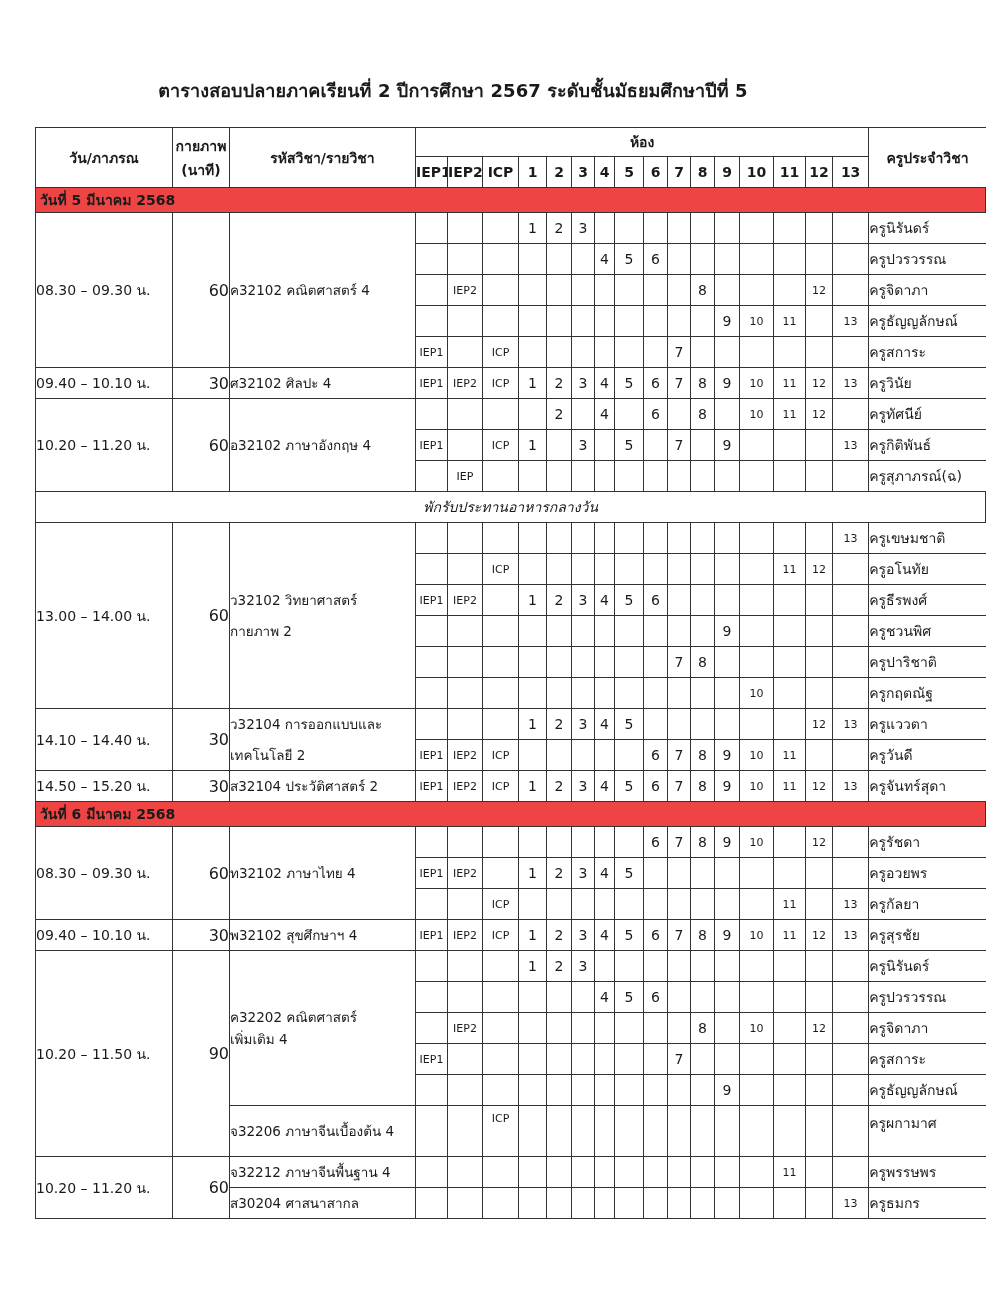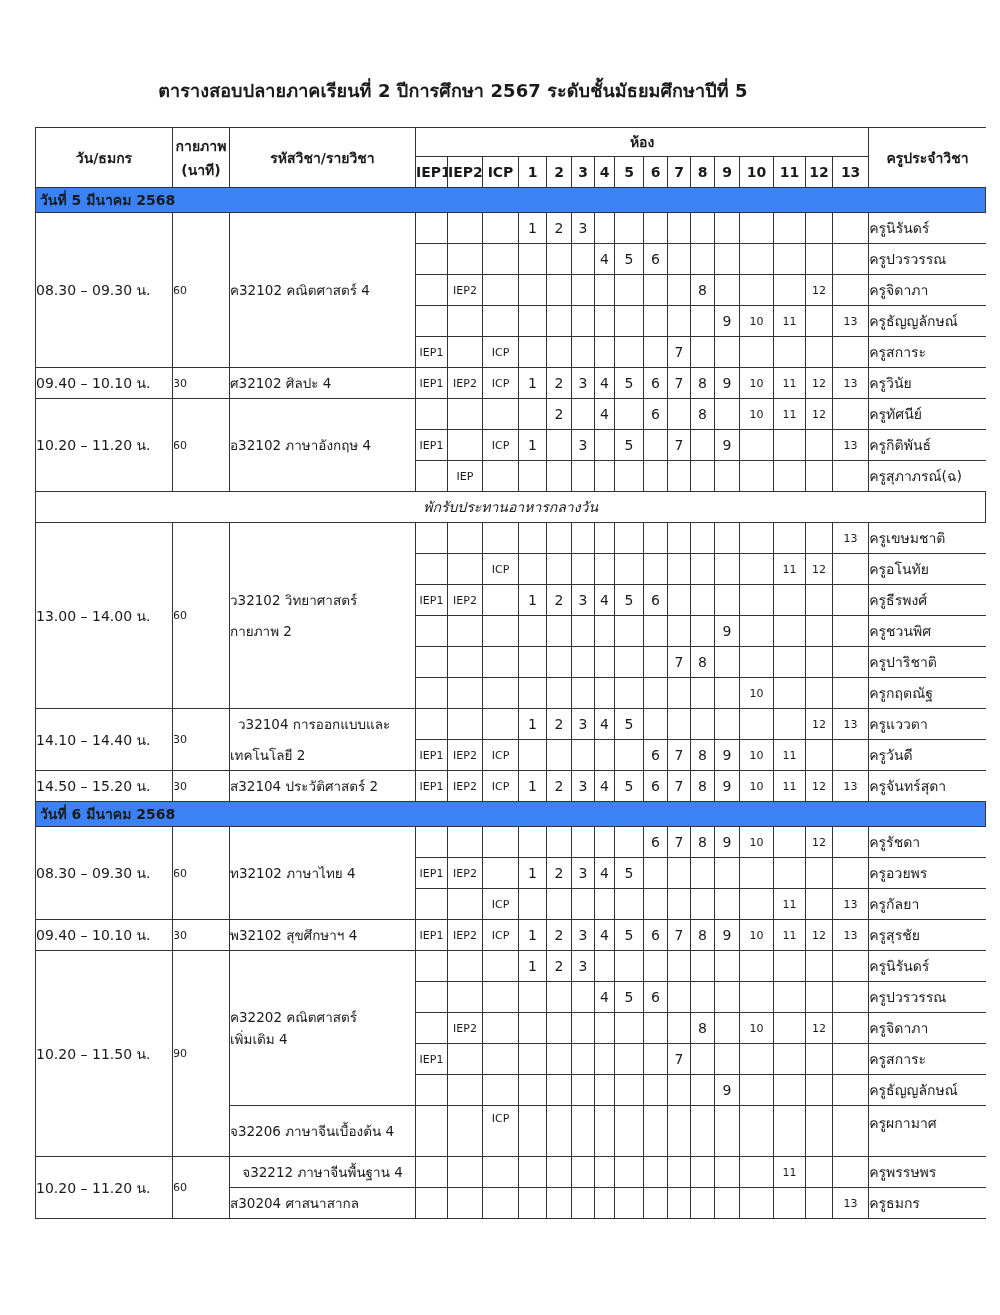--- a/index.html
+++ b/index.html
@@ -19,25 +19,25 @@
   }
   table.sched td, table.sched th {
     border: 1px solid #333;
     padding: 0; vertical-align: middle;
     overflow: hidden; white-space: nowrap;
   }
   table.sched th { font-weight: bold; font-size: 14px; }
   th.big { font-size: 15px; }
   th.room { font-size: 12px; height: 30px; }
   tr.day td {
-    background: #3b82f6; font-weight: bold; font-size: 14px;
+    background: #ef4444; font-weight: bold; font-size: 14px;
     padding-left: 4px; height: 24px; text-align: left;
   }
   td.time { font-size: 14px; padding-left: 6px; vertical-align: top; padding-top: 6px; }
-  td.mins { font-size: 11px; text-align: left; vertical-align: top; padding-top: 6px; border-radius: 17px; }
+  td.mins { font-size: 16px; text-align: right; vertical-align: top; padding-top: 6px; border-radius: 17px; }
   td.subj { font-size: 13.5px; padding-left: 4px; vertical-align: top; padding-top: 6px; white-space: normal; line-height: 31px; }
   td.c { text-align: center; font-size: 12px; height: 30px; }
   td.c.cls { font-size: 11px; }
   td.c.big { font-size: 14px; }
   td.c.tiny { font-size: 11px; }
   td.teacher { font-size: 14px; padding-left: 6px; border-right: none !important; }
   th.teacher-h { border-right: none !important; }
   tr.lunch td { height: 30px; text-align: center; font-style: italic; font-size: 14px; }
   tr.tall td.c, tr.tall td.teacher { height: 44px; vertical-align: top; padding-top: 6px; }
 </style>
@@ -64,21 +64,21 @@
       <col style="width:24px">
       <col style="width:25px">
     <col style="width:34px">
       <col style="width:32px">
       <col style="width:27px">
     <col style="width:36px">
       <col style="width:117px">
   </colgroup>
   <thead>
     <tr>
-      <th rowspan="2" class="big">วัน/ธมกร</th>
+      <th rowspan="2" class="big">วัน/ภาภรณ</th>
       <th rowspan="2" style="line-height:24px;">
         <div>กายภาพ</div>
         <div>(นาที)</div>
       </th>
       <th rowspan="2" class="big">รหัสวิชา/รายวิชา</th>
       <th colspan="16" class="big" style="height:28px;font-family:Liberation Serif, serif;">ห้อง</th>
       <th rowspan="2" class="big teacher-h">ครูประจำวิชา</th>
     </tr>
     <tr id="room-header-row">
         <th class="room">IEP1</th>
@@ -403,21 +403,21 @@
         <td class="c tiny">10</td>
         <td class="c"></td>
         <td class="c"></td>
         <td class="c"></td>
         <td class="teacher">ครูกฤตณัฐ</td>
       </tr>
       <tr>
         <td class="time" rowspan="2">14.10 – 14.40 น.</td>
         <td class="mins" rowspan="2">30</td>
         <td class="subj" rowspan="2">
-          <div style="line-height: 20px; margin-left: 8px;">ว32104 การออกแบบและ</div>
+          <div style="line-height: 20px;">ว32104 การออกแบบและ</div>
           <div style="line-height: 20px; margin-top: 11px;">เทคโนโลยี 2</div>
         </td>
         <td class="c"></td>
         <td class="c"></td>
         <td class="c"></td>
         <td class="c big">1</td>
         <td class="c big">2</td>
         <td class="c big">3</td>
         <td class="c big">4</td>
         <td class="c big">5</td>
@@ -674,21 +674,21 @@
         <td class="c"></td>
         <td class="c"></td>
         <td class="c"></td>
         <td class="c"></td>
         <td class="c"></td>
         <td class="teacher">ครูผกามาศ</td>
       </tr>
       <tr>
         <td class="time" rowspan="2">10.20 – 11.20 น.</td>
         <td class="mins" rowspan="2">60</td>
-        <td class="subj" rowspan="1" style="line-height: 20px; text-align: center;">จ32212 ภาษาจีนพื้นฐาน 4</td>
+        <td class="subj" rowspan="1" style="line-height: 20px;">จ32212 ภาษาจีนพื้นฐาน 4</td>
         <td class="c"></td>
         <td class="c"></td>
         <td class="c"></td>
         <td class="c"></td>
         <td class="c"></td>
         <td class="c"></td>
         <td class="c"></td>
         <td class="c"></td>
         <td class="c"></td>
         <td class="c"></td>

